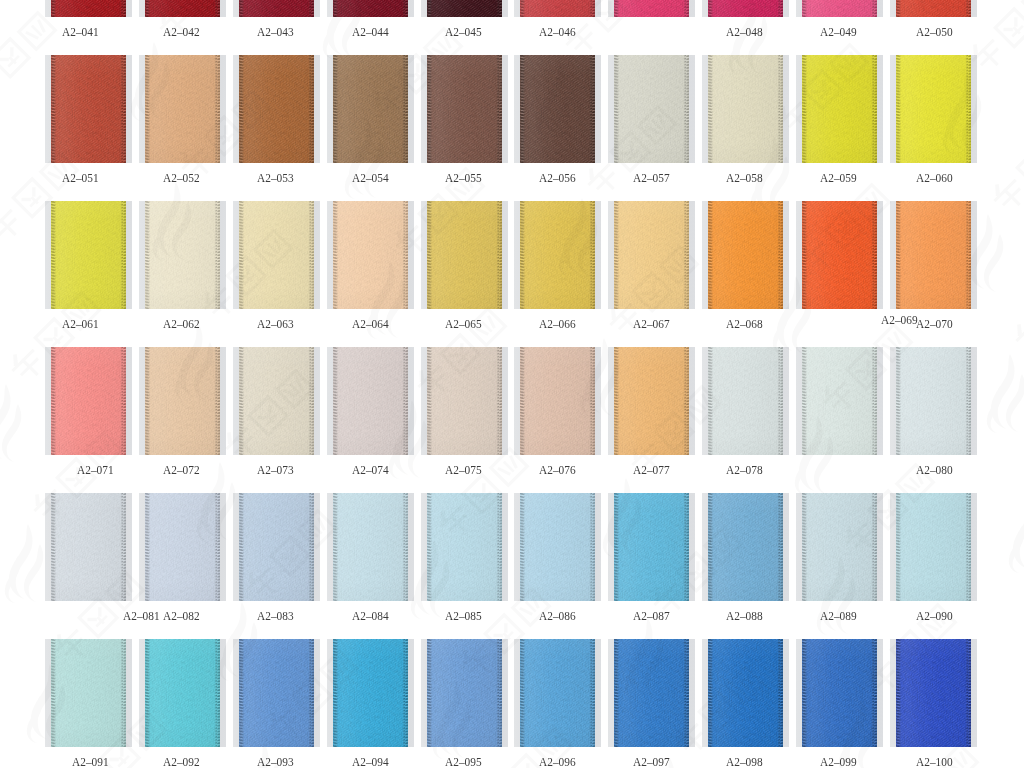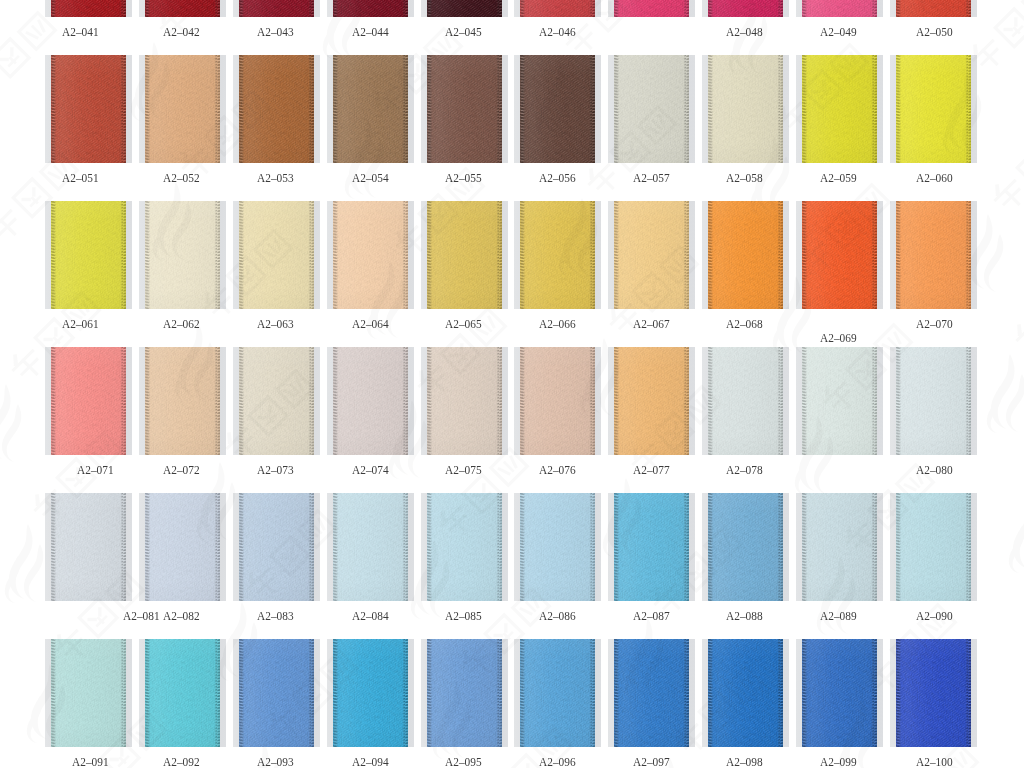--- a/index.html
+++ b/index.html
@@ -450,21 +450,21 @@
         <svg class="weave" width="75" height="108">
           <rect width="75" height="108" fill="url(#twill)" opacity="0.597"></rect>
           <rect width="75" height="108" filter="url(#grain)" opacity="0.226"></rect>
           <rect x="0" width="4.5" height="108" fill="url(#edgeL)" opacity="0.814"></rect>
           <rect x="70.5" width="4.5" height="108" fill="url(#edgeR)" opacity="0.814"></rect>
         </svg>
         <span class="sheen"></span>
         <span class="sheen2"></span>
       </div>
     </div>
-    <div class="label" style="left: 758.5px; top: 332px;"><span>A2–069</span></div>
+    <div class="label" style="left: 758.5px; top: 314px; text-align: right;"><span>A2–069</span></div>
     <div class="swatch-cell" style="left: 890px; top: 201px; width: 87px; height: 108px;">
       <div class="backing"></div>
       <div class="ribbon" style="background: rgb(252, 158, 86);">
         <svg class="weave" width="75" height="108">
           <rect width="75" height="108" fill="url(#twill)" opacity="0.425"></rect>
           <rect width="75" height="108" filter="url(#grain)" opacity="0.161"></rect>
           <rect x="0" width="4.5" height="108" fill="url(#edgeL)" opacity="0.724"></rect>
           <rect x="70.5" width="4.5" height="108" fill="url(#edgeR)" opacity="0.724"></rect>
         </svg>
         <span class="sheen"></span>

